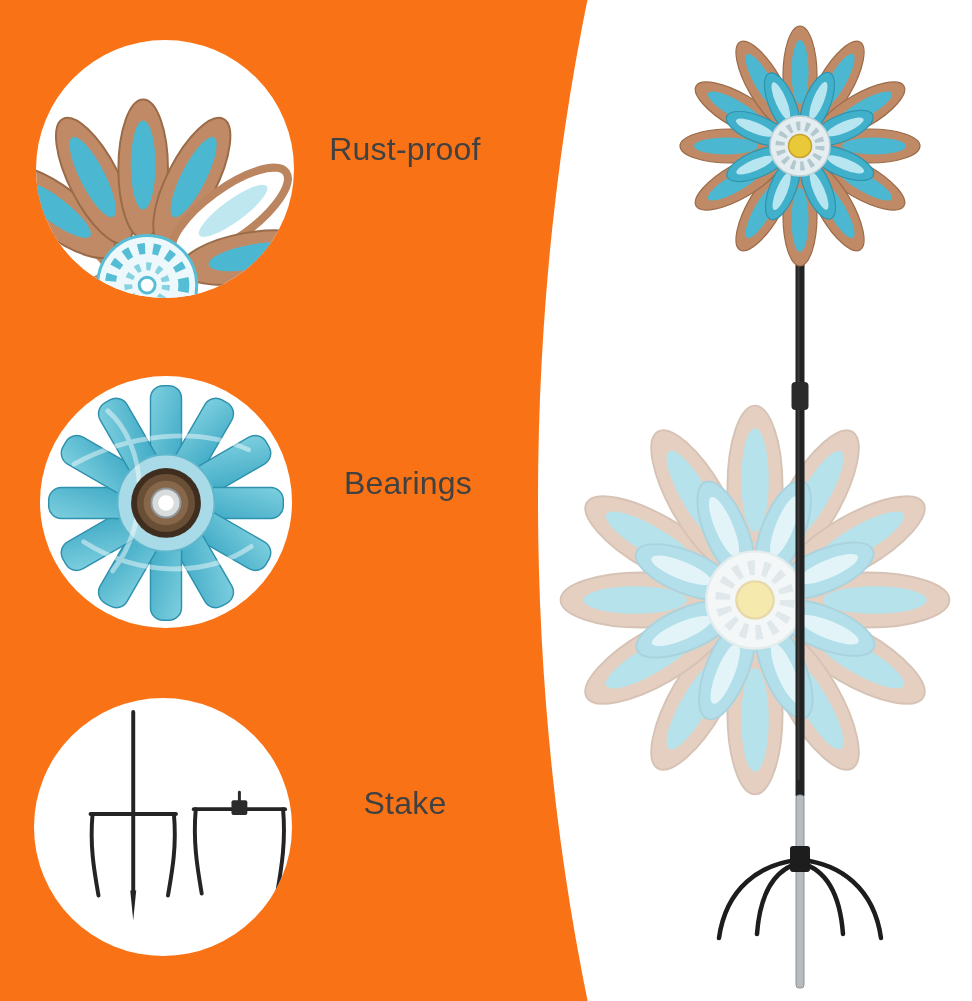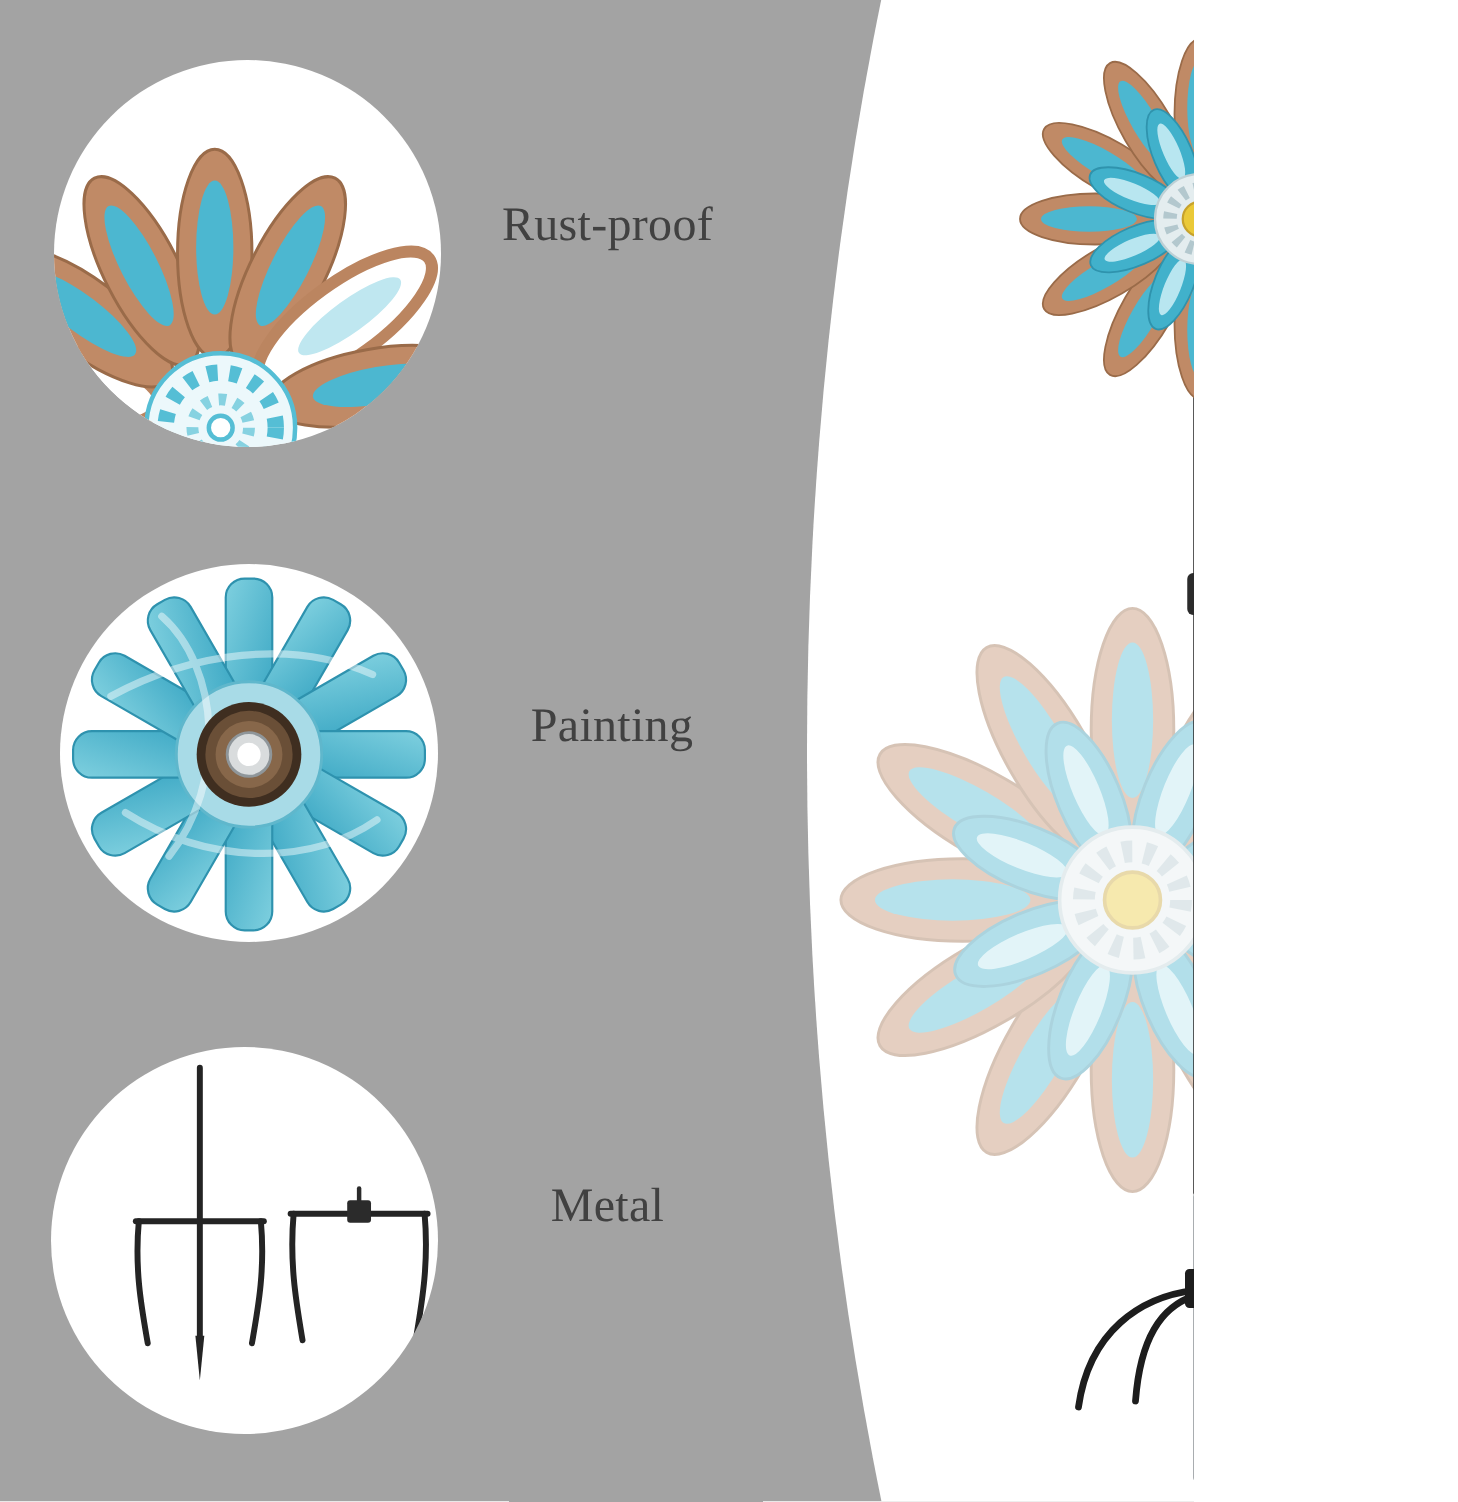--- a/index.html
+++ b/index.html
@@ -1,17 +1,17 @@
 <!DOCTYPE html>
 <html><head>
 <meta charset="utf-8">
 <style>
   html,body{margin:0;padding:0;}
   body{width:972px;height:1001px;font-family:"Liberation Sans",sans-serif;}
-  .canvas{position:relative;width:796px;height:1001px;background:#a3a3a3;overflow:hidden;font-family:Liberation Serif, serif;}
+  .canvas{position:relative;width:972px;height:1001px;background:#f97316;overflow:hidden;}
   .white-curve{position:absolute;left:538px;top:-900px;width:1500px;height:2800px;border-radius:50%;background:#ffffff;}
   .feature-circle{position:absolute;border-radius:50%;background:#ffffff;overflow:hidden;}
   .feature-circle svg{display:block;width:100%;height:100%;}
   #fc1{left:36px;top:40px;width:258px;height:258px;}
   #fc2{left:40px;top:376px;width:252px;height:252px;}
   #fc3{left:34px;top:698px;width:258px;height:258px;}
   .feature-label{position:absolute;width:264px;text-align:center;color:#414141;font-size:32px;line-height:43px;font-weight:400;letter-spacing:0.2px;}
   #fl1{left:273px;top:128px;}
   #fl2{left:276px;top:462px;}
   #fl3{left:273px;top:782px;}
@@ -145,36 +145,36 @@
         <circle r="36" fill="#3f2e20"></circle>
         <circle r="30" fill="#6a4f37"></circle>
         <circle r="23" fill="#87674a"></circle>
         <circle r="15" fill="#d9dcdd"></circle>
         <circle r="15" fill="none" stroke="#8f969a" stroke-width="2"></circle>
         <circle r="8" fill="#ffffff"></circle>
       </g>
     </svg>
   </div>
   <div class="feature-label" id="fl2">
-    <div>Painting</div>
+    <div>Bearings</div>
   </div>
 
   <div class="feature-circle" id="fc3">
     <svg viewBox="0 0 260 260">
       <g fill="none" stroke="#242424" stroke-width="4" stroke-linecap="round">
         <path d="M100,14 L100,196"></path>
         <path d="M57,117 L143,117"></path>
         <path d="M59,117 C 56,150 61,176 65,199"></path>
         <path d="M141,117 C 144,150 139,176 135,199"></path>
         <path d="M161,112 L253,112"></path>
         <path d="M163,112 C 160,146 165,173 169,197"></path>
         <path d="M251,112 C 254,146 249,173 245,197"></path>
       </g>
       <polygon points="97,194 103,194 100,224" fill="#242424"></polygon>
       <rect x="199" y="103" width="16" height="15" rx="2" fill="#2b2b2b"></rect>
       <path d="M207,95 L207,103" stroke="#2b2b2b" stroke-width="3" stroke-linecap="round"></path>
     </svg>
   </div>
   <div class="feature-label" id="fl3">
-    <div>Metal</div>
+    <div>Stake</div>
   </div>
 
 </div>
 
 </body></html>

